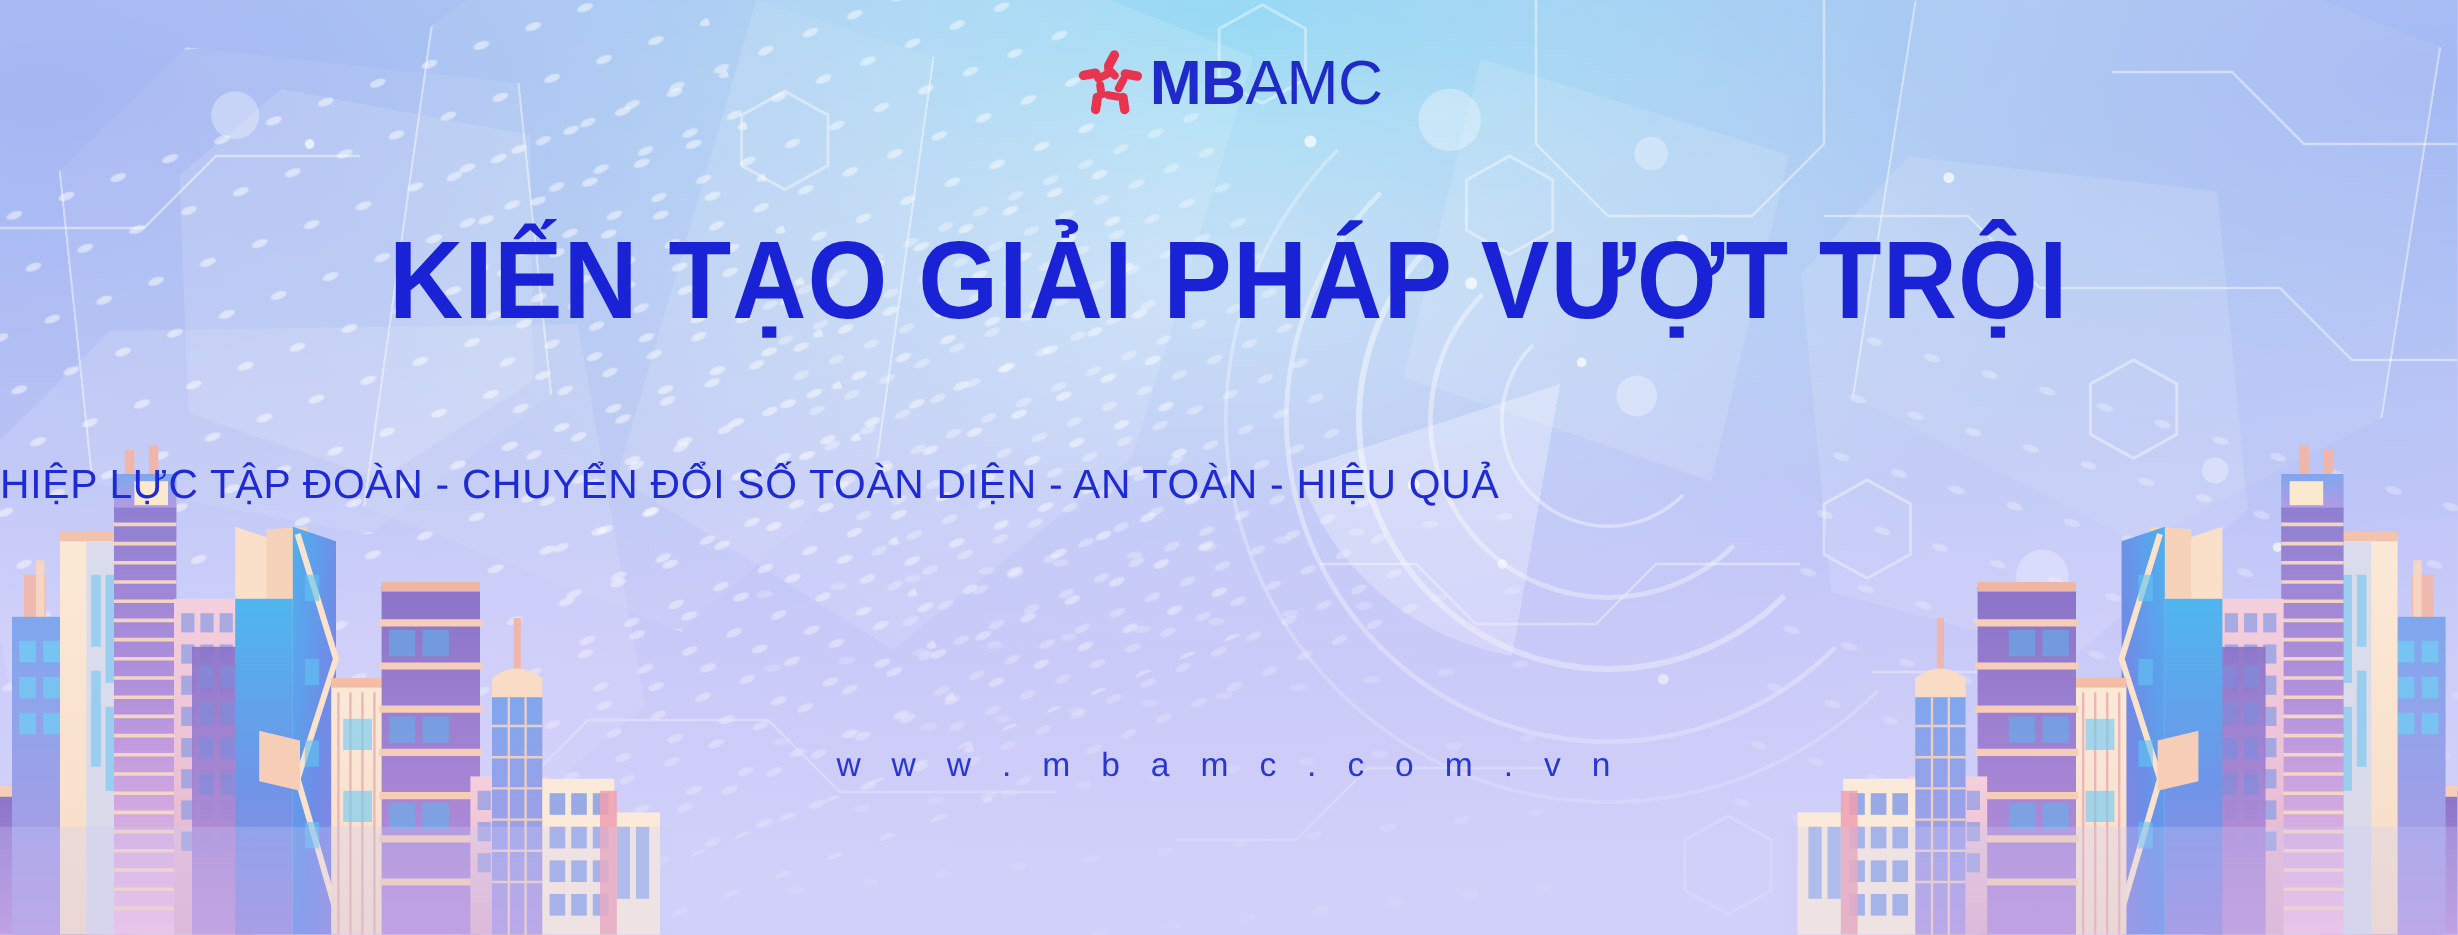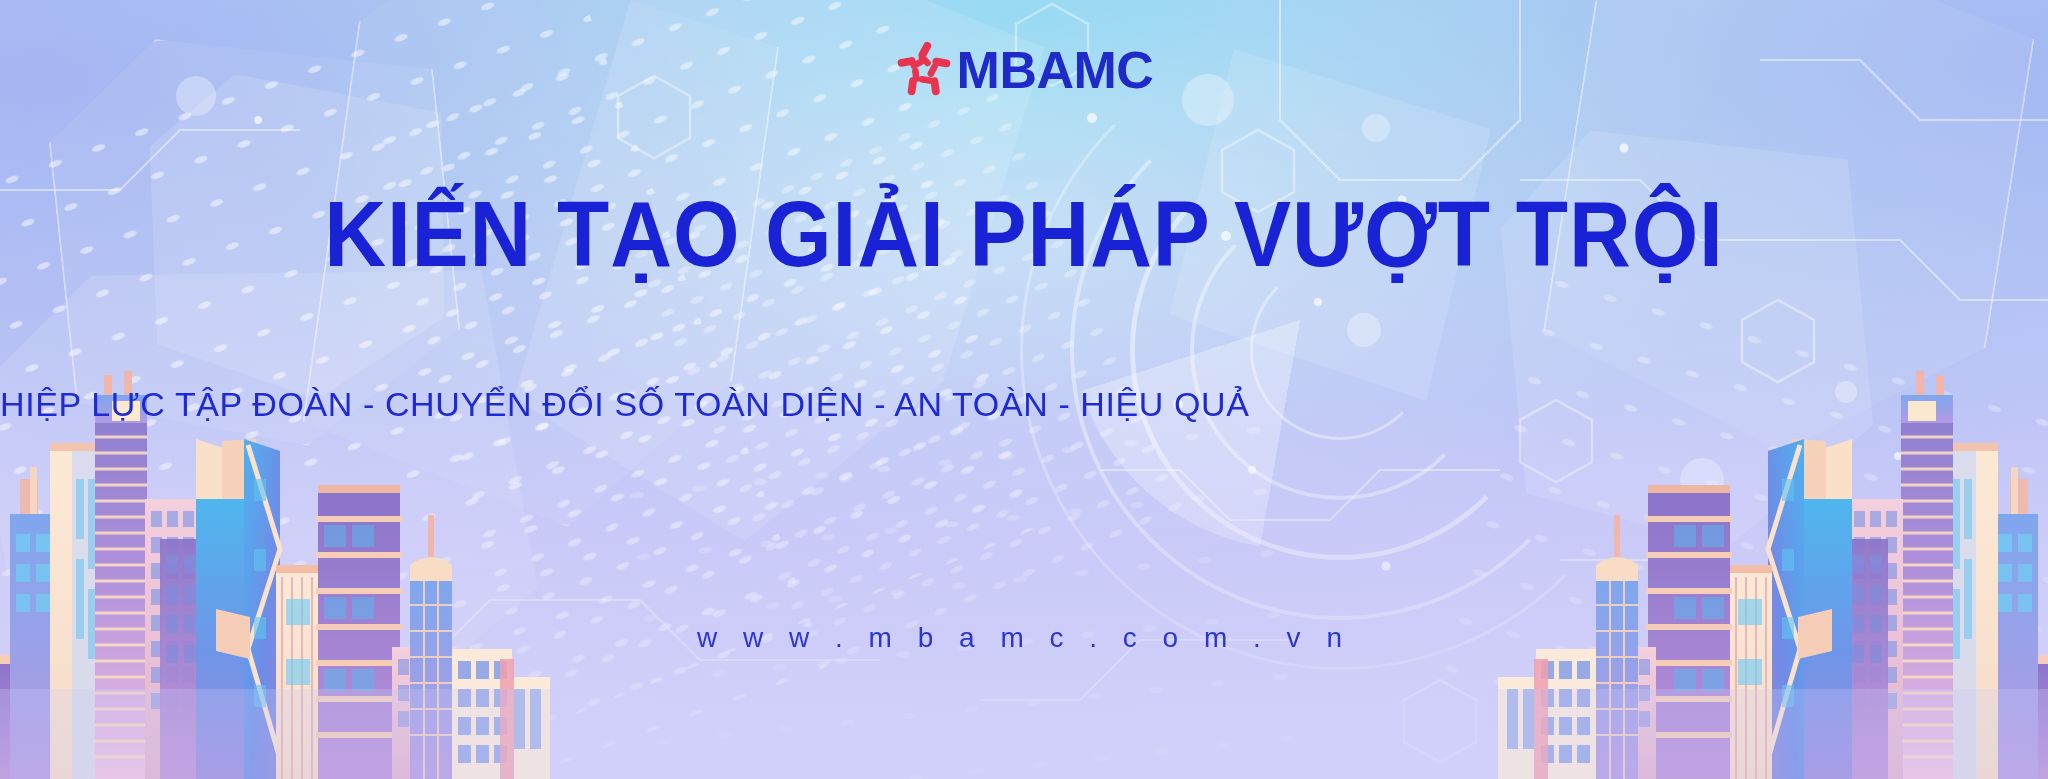--- a/index.html
+++ b/index.html
@@ -133,21 +133,21 @@
   }
   .logo-mark{ width:60px; height:60px; display:block; }
   .logo-text{
     font-size:52px; line-height:1;
     letter-spacing:-.5px;
     color:#1f2ac9;
     white-space:nowrap;
     display:flex; align-items:baseline;
   }
   .logo-mb{ font-weight:bold; }
-  .logo-amc{ font-weight:bold; }
+  .logo-amc{ font-weight:normal; }
 
   .headline{
     position:absolute; left:0; right:0; top:188px;
     text-align:center;
     color:#1a22d6;
     font-weight:bold;
     font-size:92px;
     line-height:1.02;
     letter-spacing:1px;
     transform:scaleX(.93);

